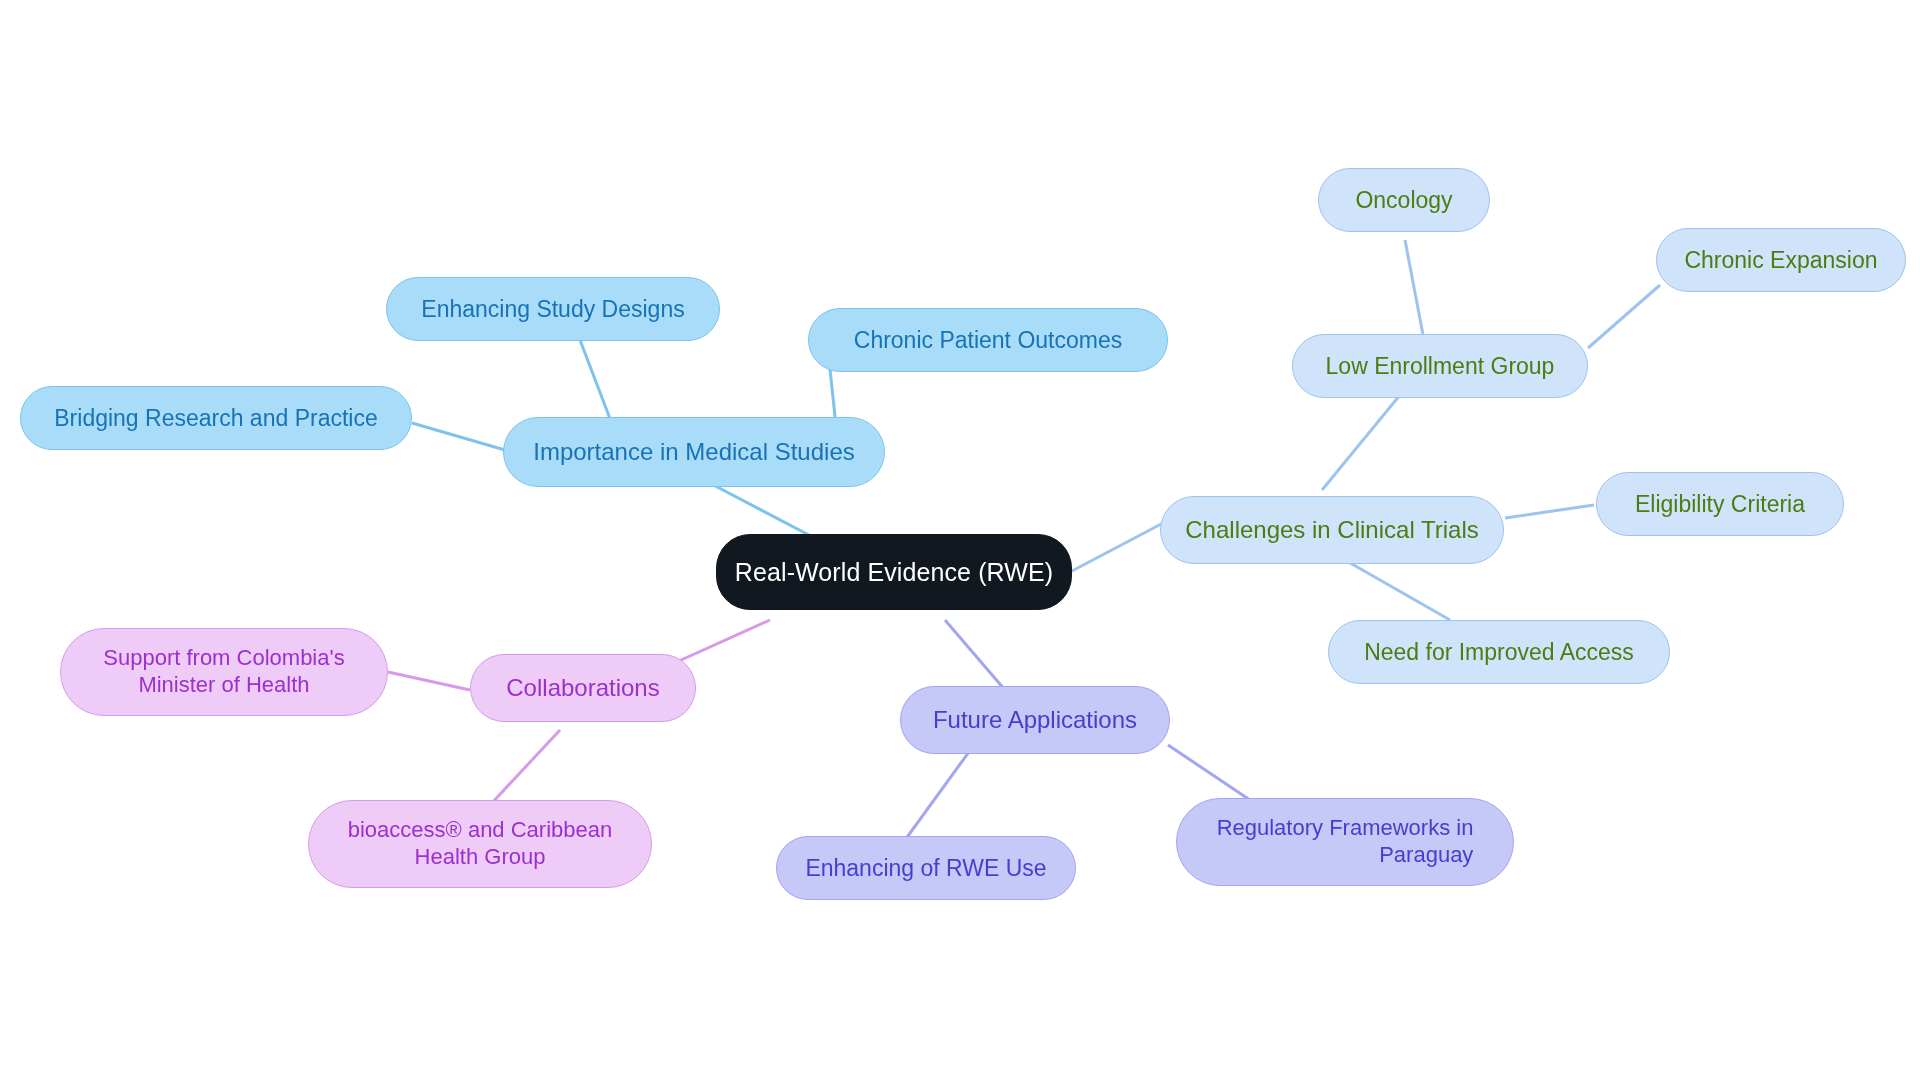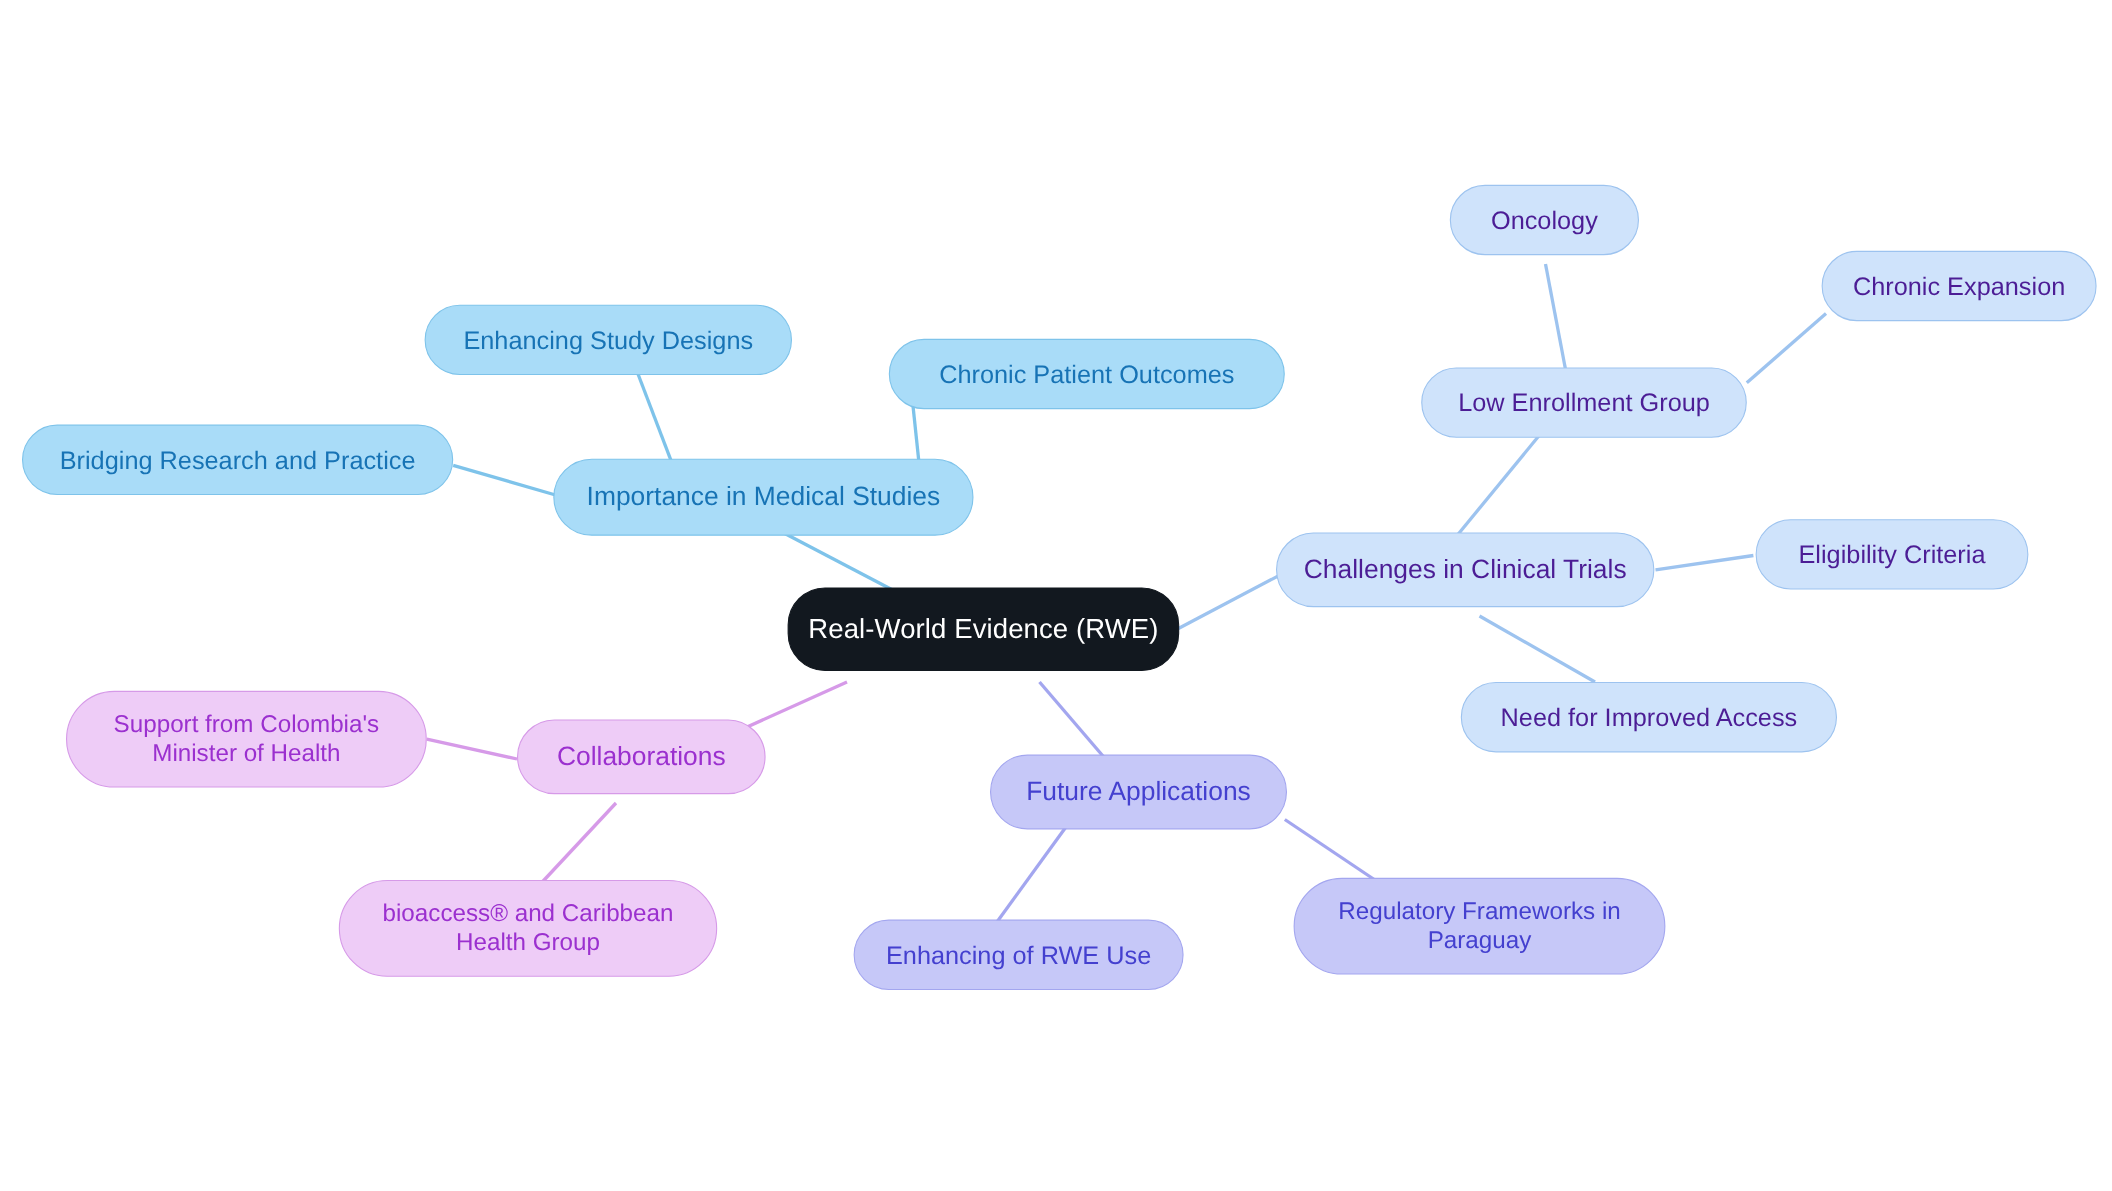--- a/index.html
+++ b/index.html
@@ -50,26 +50,27 @@
     text-align: right;
   }
   .node-cyan {
     background: #a9dcf8;
     border-color: #7ec3ea;
     color: #1773b5;
   }
   .node-blue {
     background: #cfe3fb;
     border-color: #9dc3ef;
-    color: #4c1d95;
+    color: #4d7c0f;
   }
   .node-indigo {
     background: #c6c8f8;
     border-color: #a3a6ef;
     color: #4440cf;
+    text-align: right;
   }
   .node-pink {
     background: #eeccf7;
     border-color: #d69ae8;
     color: #9b30cf;
   }
   .t24 { font-size: 24px; }
   .t23 { font-size: 23px; }
   .t22 { font-size: 22px; }
 </style>
@@ -116,21 +117,21 @@
   <div class="node node-root" style="left:716px; top:534px; width:356px; height:76px;">Real-World Evidence (RWE)</div>
 
   <div class="node node-cyan t24" style="left:503px; top:417px; width:382px; height:70px;">Importance in Medical Studies</div>
 
   <div class="node node-cyan t23" style="left:386px; top:277px; width:334px; height:64px;">Enhancing Study Designs</div>
 
   <div class="node node-cyan t23" style="left:808px; top:308px; width:360px; height:64px;">Chronic Patient Outcomes</div>
 
   <div class="node node-cyan t23" style="left:20px; top:386px; width:392px; height:64px;">Bridging Research and Practice</div>
 
-  <div class="node node-blue t24" style="left:1160px; top:484px; width:344px; height:68px;text-align:center;">Challenges in Clinical Trials</div>
+  <div class="node node-blue t24" style="left:1160px; top:496px; width:344px; height:68px;text-align:center;">Challenges in Clinical Trials</div>
 
   <div class="node node-blue t23" style="left:1292px; top:334px; width:296px; height:64px;">Low Enrollment Group</div>
 
   <div class="node node-blue t23" style="left:1318px; top:168px; width:172px; height:64px;">Oncology</div>
 
   <div class="node node-blue t23" style="left:1656px; top:228px; width:250px; height:64px;">Chronic Expansion</div>
 
   <div class="node node-blue t23" style="left:1596px; top:472px; width:248px; height:64px;">Eligibility Criteria</div>
 
   <div class="node node-blue t23" style="left:1328px; top:620px; width:342px; height:64px;">Need for Improved Access</div>

